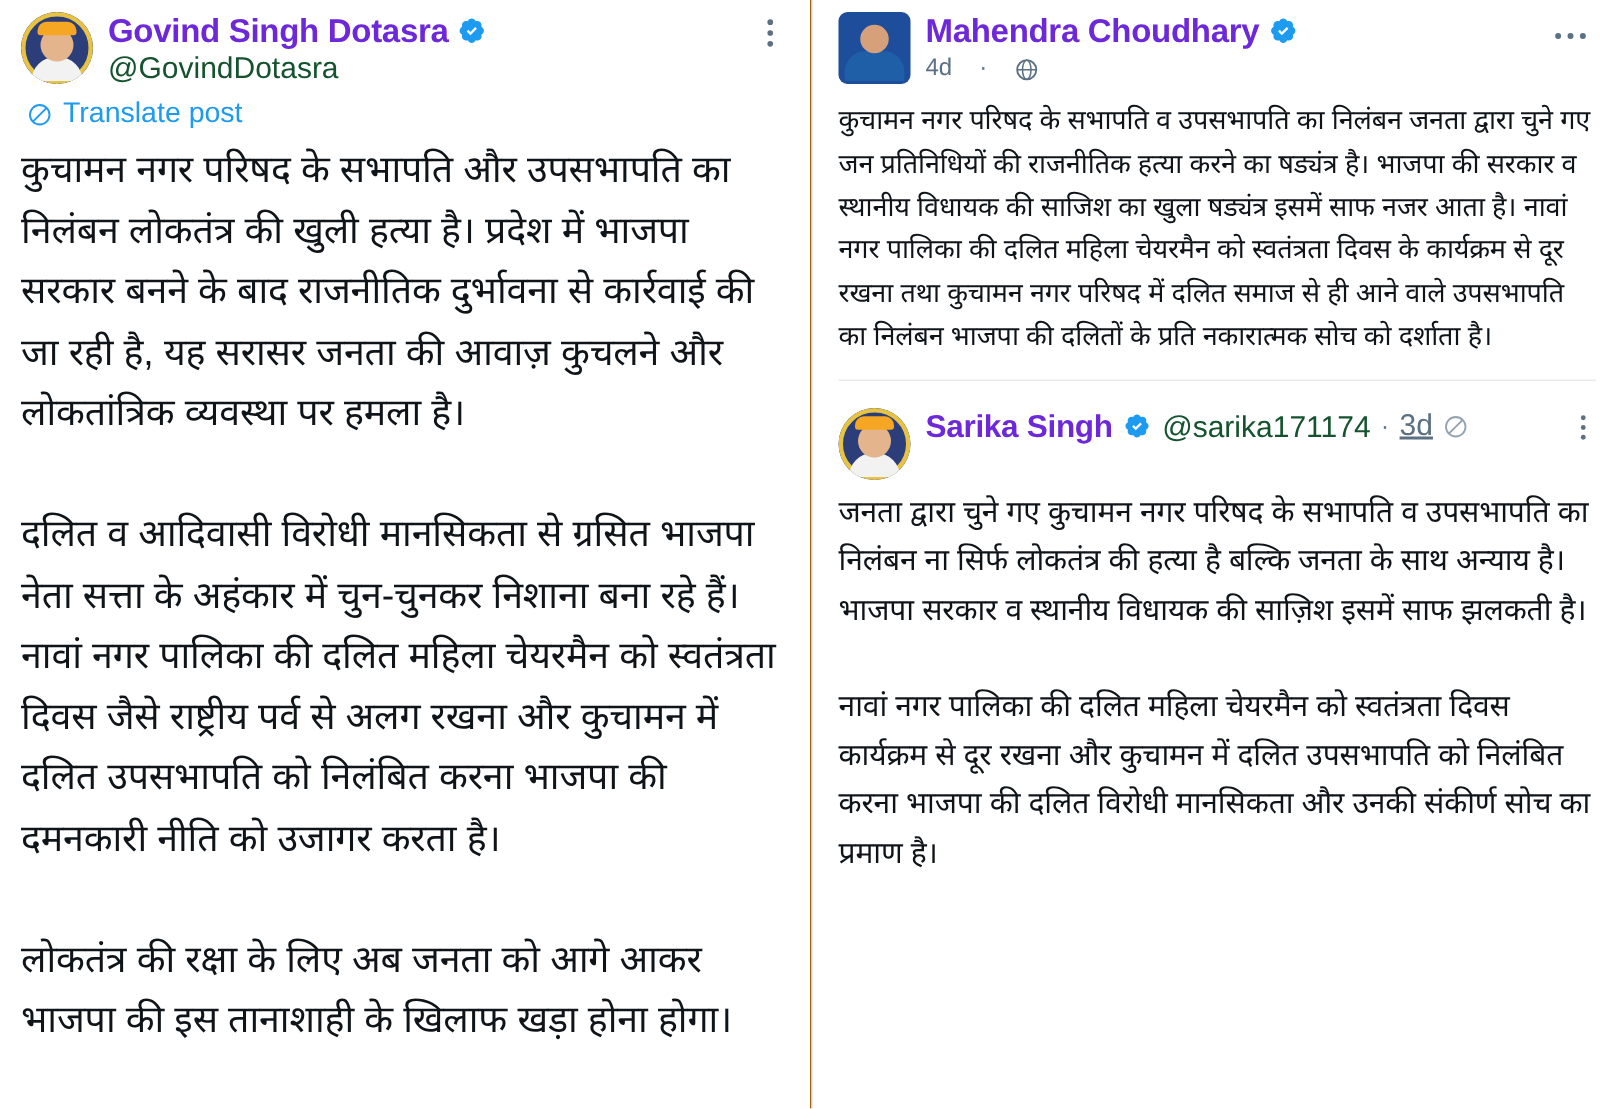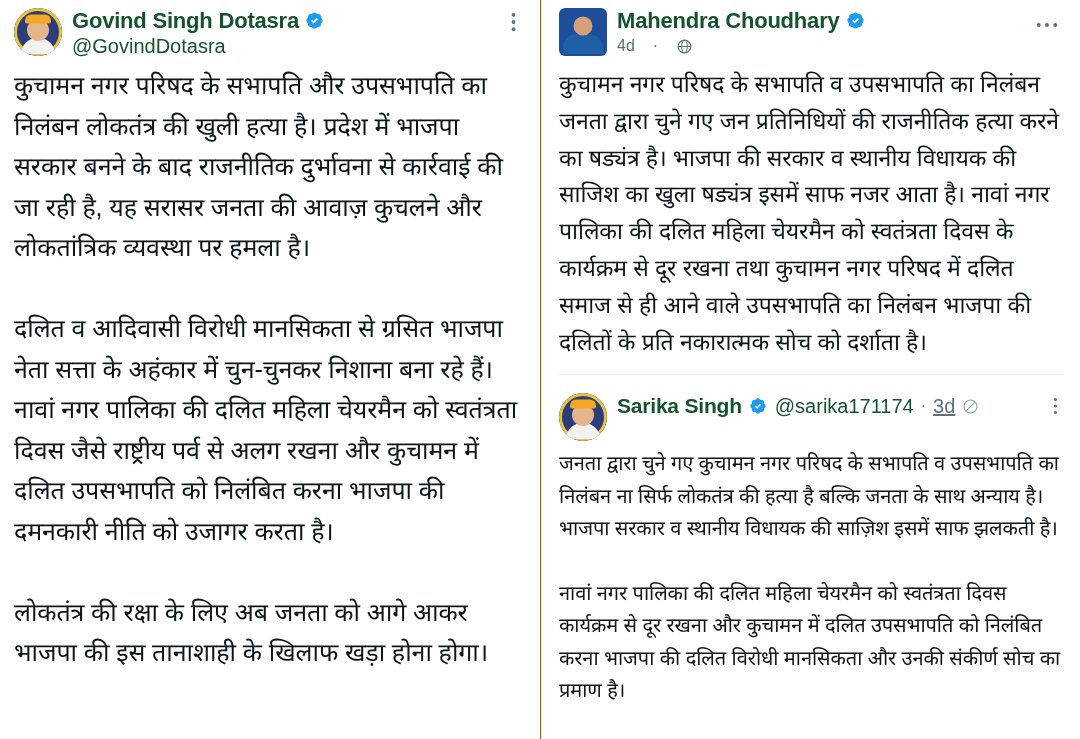--- a/index.html
+++ b/index.html
@@ -84,21 +84,21 @@
   .head-text { flex: 1 1 auto; min-width: 0; }
   .name-row {
     display: flex;
     align-items: center;
     gap: 6px;
     flex-wrap: wrap;
   }
   .display-name {
     font-size: 22px;
     font-weight: bold;
-    color: #14532d;
+    color: #6d28d9;
     letter-spacing: -0.2px;
     line-height: 1.15;
   }
   .verified {
     width: 19px; height: 19px;
     flex: 0 0 19px;
     display: inline-block;
   }
   .handle {
     font-size: 20px;
@@ -148,21 +148,21 @@
   .body-text {
     font-size: 25px;
     line-height: 1.62;
     color: #0f1419;
     letter-spacing: -0.1px;
     margin-top: 6px;
     white-space: pre-wrap;
     word-break: break-word;
   }
   .body-text.small {
-    font-size: 23px;
+    font-size: 18px;
     line-height: 1.6;
     margin-top: 10px;
   }
   .body-text.smaller {
     font-size: 20px;
     line-height: 1.62;
     margin-top: 6px;
   }
 
   
@@ -221,20 +221,29 @@
 
       <div class="more-btn">
         <svg viewBox="0 0 4 18" width="5" height="20" aria-hidden="true">
           <circle cx="2" cy="2.5" r="1.7" fill="#5b7083"></circle>
           <circle cx="2" cy="9" r="1.7" fill="#5b7083"></circle>
           <circle cx="2" cy="15.5" r="1.7" fill="#5b7083"></circle>
         </svg>
       </div>
     </div>
 
+    <div class="translate-row">
+      <span class="translate-icon">
+        <svg viewBox="0 0 24 24" width="17" height="17" aria-hidden="true">
+          <circle cx="12" cy="12" r="9.2" fill="none" stroke="#1d9bf0" stroke-width="1.8"></circle>
+          <line x1="5.5" y1="18.5" x2="18.5" y2="5.5" stroke="#1d9bf0" stroke-width="1.8"></line>
+        </svg>
+      </span>
+      <span class="translate-link">Translate post</span>
+    </div>
 
     <div class="body-text">कुचामन नगर परिषद के सभापति और उपसभापति का निलंबन लोकतंत्र की खुली हत्या है। प्रदेश में भाजपा सरकार बनने के बाद राजनीतिक दुर्भावना से कार्रवाई की जा रही है, यह सरासर जनता की आवाज़ कुचलने और लोकतांत्रिक व्यवस्था पर हमला है।
 
 दलित व आदिवासी विरोधी मानसिकता से ग्रसित भाजपा नेता सत्ता के अहंकार में चुन-चुनकर निशाना बना रहे हैं। नावां नगर पालिका की दलित महिला चेयरमैन को स्वतंत्रता दिवस जैसे राष्ट्रीय पर्व से अलग रखना और कुचामन में दलित उपसभापति को निलंबित करना भाजपा की दमनकारी नीति को उजागर करता है।
 
 लोकतंत्र की रक्षा के लिए अब जनता को आगे आकर भाजपा की इस तानाशाही के खिलाफ खड़ा होना होगा।</div>
   </div>
 
   <div class="col-right">
     <div class="sep-v"></div>

